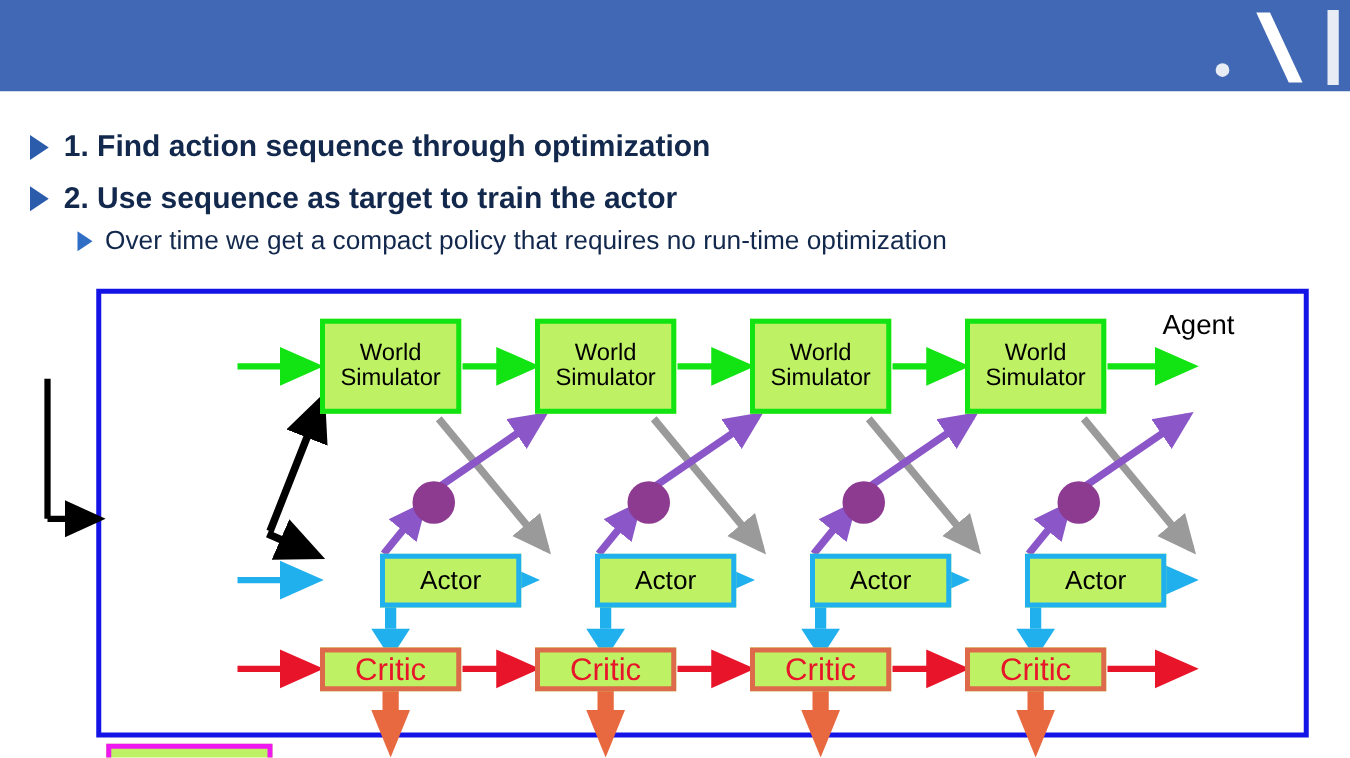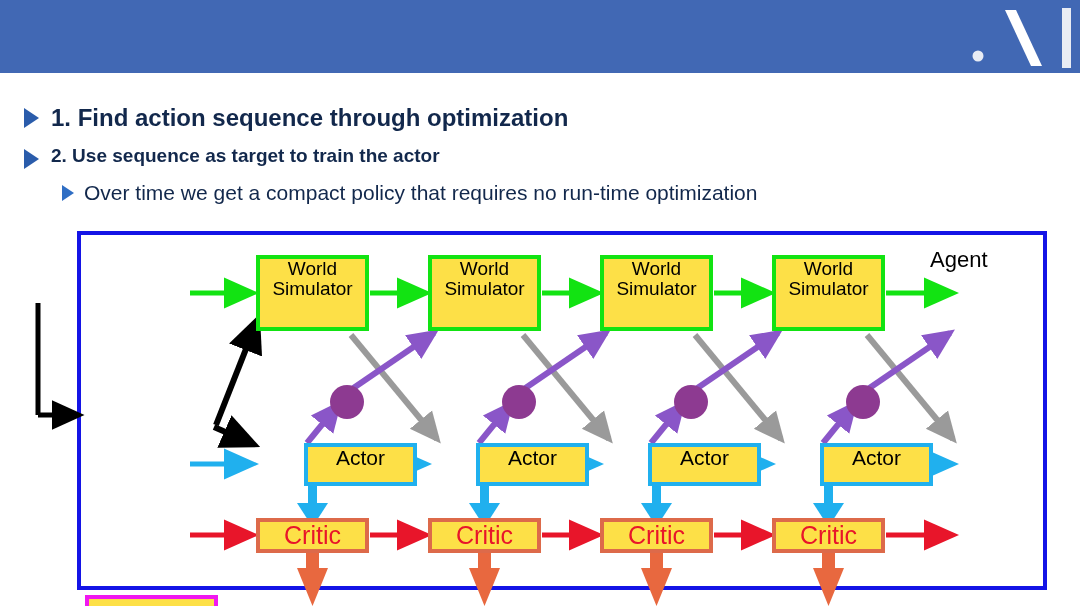--- a/index.html
+++ b/index.html
@@ -39,34 +39,34 @@
     margin-right:12px;flex:none;
   }
   .tri.sub{
     border-top:8px solid transparent;
     border-bottom:8px solid transparent;
     border-left:12px solid #2f6ec4;
     margin-right:10px;
   }
   #bullet-1{left:24px;top:104px;font-size:24px;font-weight:bold;}
   #bullet-1 .tri{margin-top:4px;}
-  #bullet-2{left:24px;top:145px;font-size:19px;font-weight:bold;}
+  #bullet-2{left:24px;top:145px;font-size:24px;font-weight:bold;}
   #bullet-2 .tri{margin-top:4px;}
   #bullet-3{left:62px;top:181px;font-size:21px;font-weight:normal;text-align:right;}
   #bullet-3 .tri{margin-top:4px;}
 
   
   #diagram{
     position:absolute;left:0;top:215px;width:1080px;height:391px;
   }
   #diagram svg{display:block;}
 
   .nodebox{
-    position:absolute;box-sizing:border-box;background:#fde047;
-    display:flex;justify-content:center;
+    position:absolute;box-sizing:border-box;background:#bef264;
+    display:flex;align-items:center;justify-content:center;
     text-align:center;line-height:1.04;
   }
   .ws{
     border:4px solid #12e312;
     width:113px;height:76px;
     font-size:19px;color:#000;
   }
   .actor{
     border:4px solid #20b0ee;
     width:113px;height:43px;

